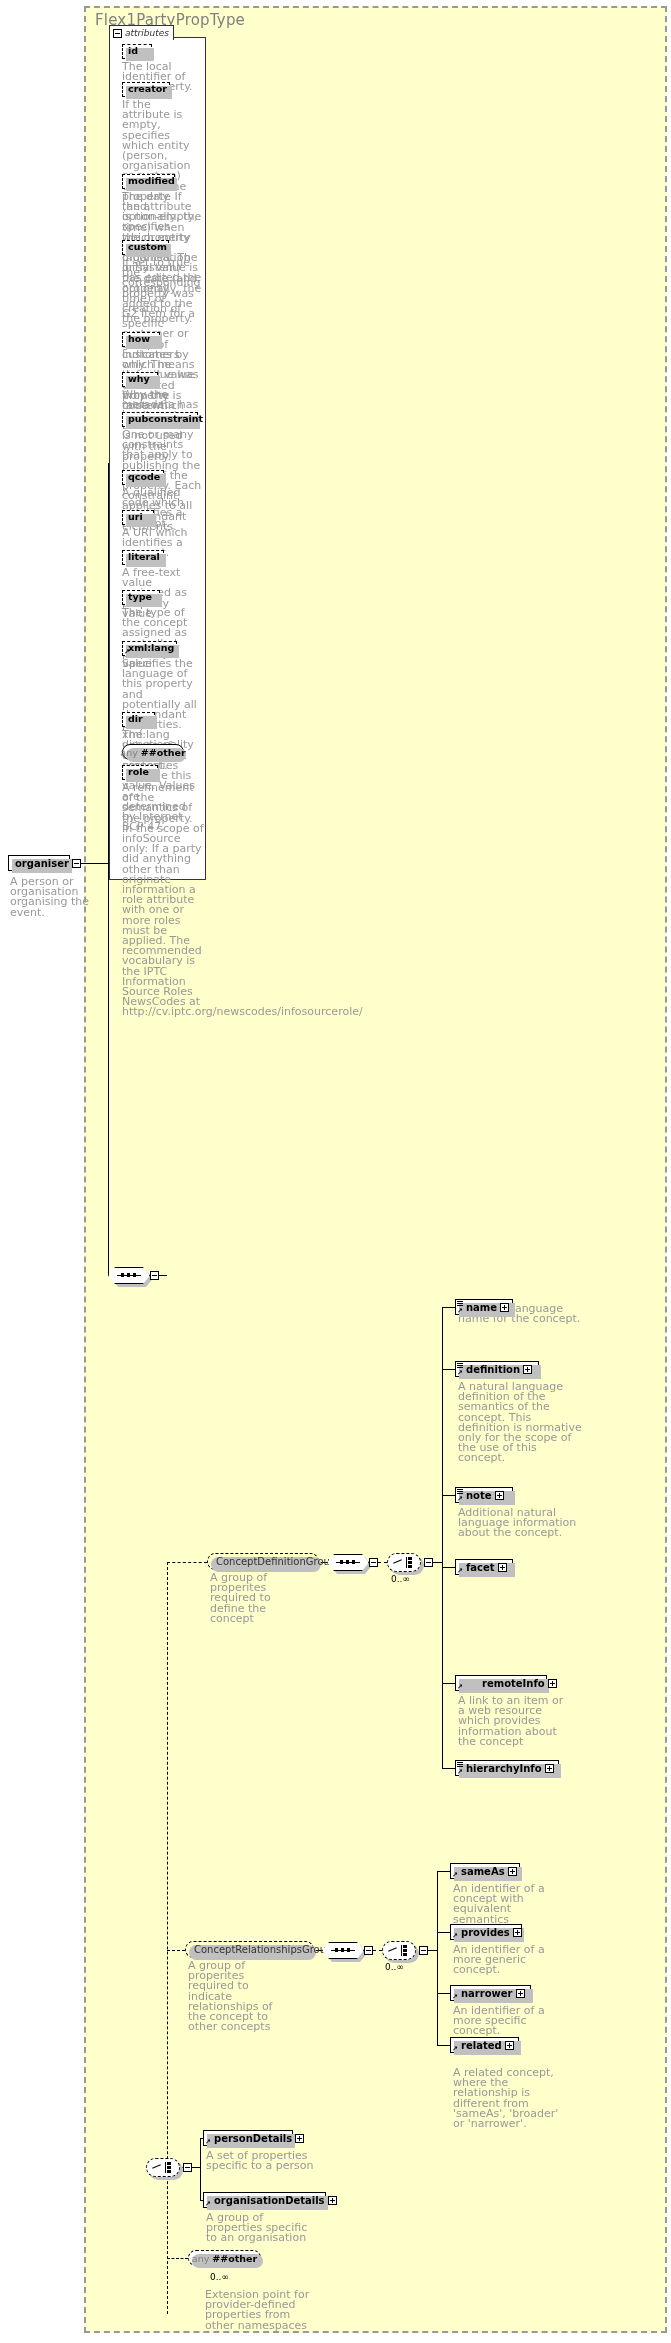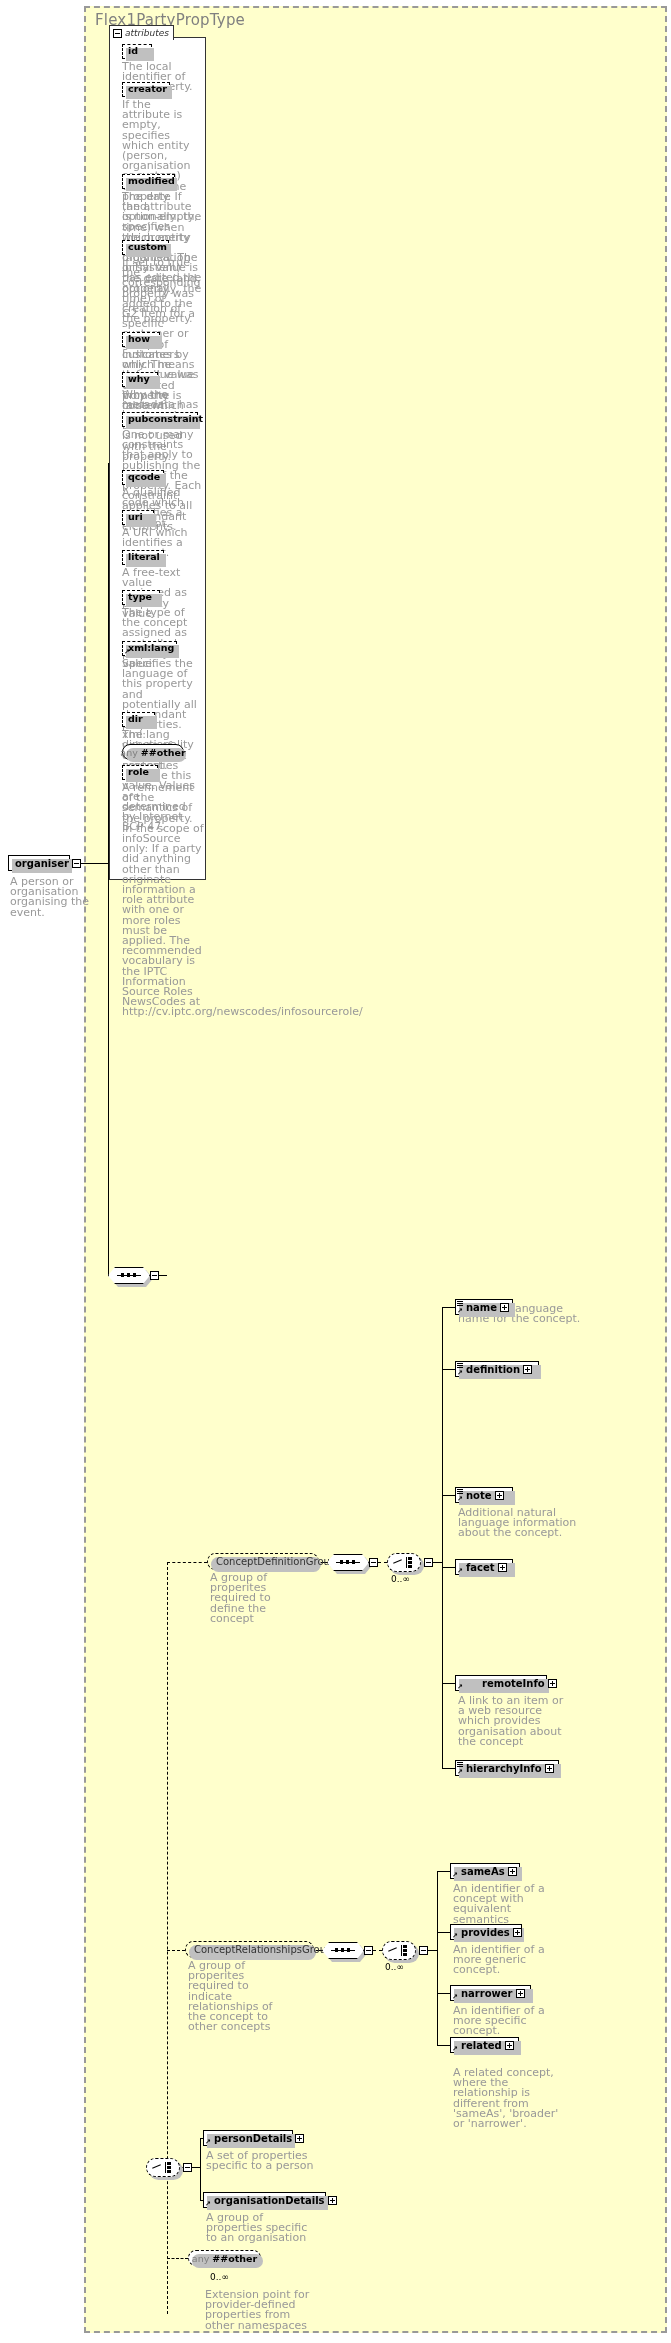--- a/index.html
+++ b/index.html
@@ -446,20 +446,21 @@
   <div class="elem-node" style="left:455px; top:1361px; width:84px;">
     <span class="corner-lines">
         <i></i>
         <i></i>
         <i></i>
       </span>
     <span class="ns-arrow">↗</span>
     <span class="lbl" style="margin-left:4px;">definition</span>
     <span class="plus-box"></span>
   </div>
+  <div class="desc" style="left:458px; top:1382px; width:125px;">A natural language definition of the semantics of the concept. This definition is normative only for the scope of the use of this concept.</div>
 
   <div class="ln h" style="left:442px; top:1495px; width:13px;"></div>
   <div class="elem-node" style="left:455px; top:1487px; width:58px;">
     <span class="corner-lines">
         <i></i>
         <i></i>
         <i></i>
       </span>
     <span class="ns-arrow">↗</span>
     <span class="lbl" style="margin-left:4px;">note</span>
@@ -473,21 +474,21 @@
     <span class="lbl" style="margin-left:4px;">facet</span>
     <span class="plus-box"></span>
   </div>
 
   <div class="ln h" style="left:442px; top:1683px; width:13px;"></div>
   <div class="elem-node" style="left:455px; top:1675px; width:92px;">
     <span class="ns-arrow">↗</span>
     <span class="lbl" style="margin-left:20px;">remoteInfo</span>
     <span class="plus-box"></span>
   </div>
-  <div class="desc" style="left:458px; top:1696px; width:115px;">A link to an item or a web resource which provides organisation about the concept</div>
+  <div class="desc" style="left:458px; top:1696px; width:115px;">A link to an item or a web resource which provides information about the concept</div>
 
   <div class="ln h" style="left:442px; top:1768px; width:13px;"></div>
   <div class="elem-node" style="left:455px; top:1760px; width:104px;">
     <span class="corner-lines">
         <i></i>
         <i></i>
         <i></i>
       </span>
     <span class="ns-arrow">↗</span>
     <span class="lbl" style="margin-left:4px;">hierarchyInfo</span>

